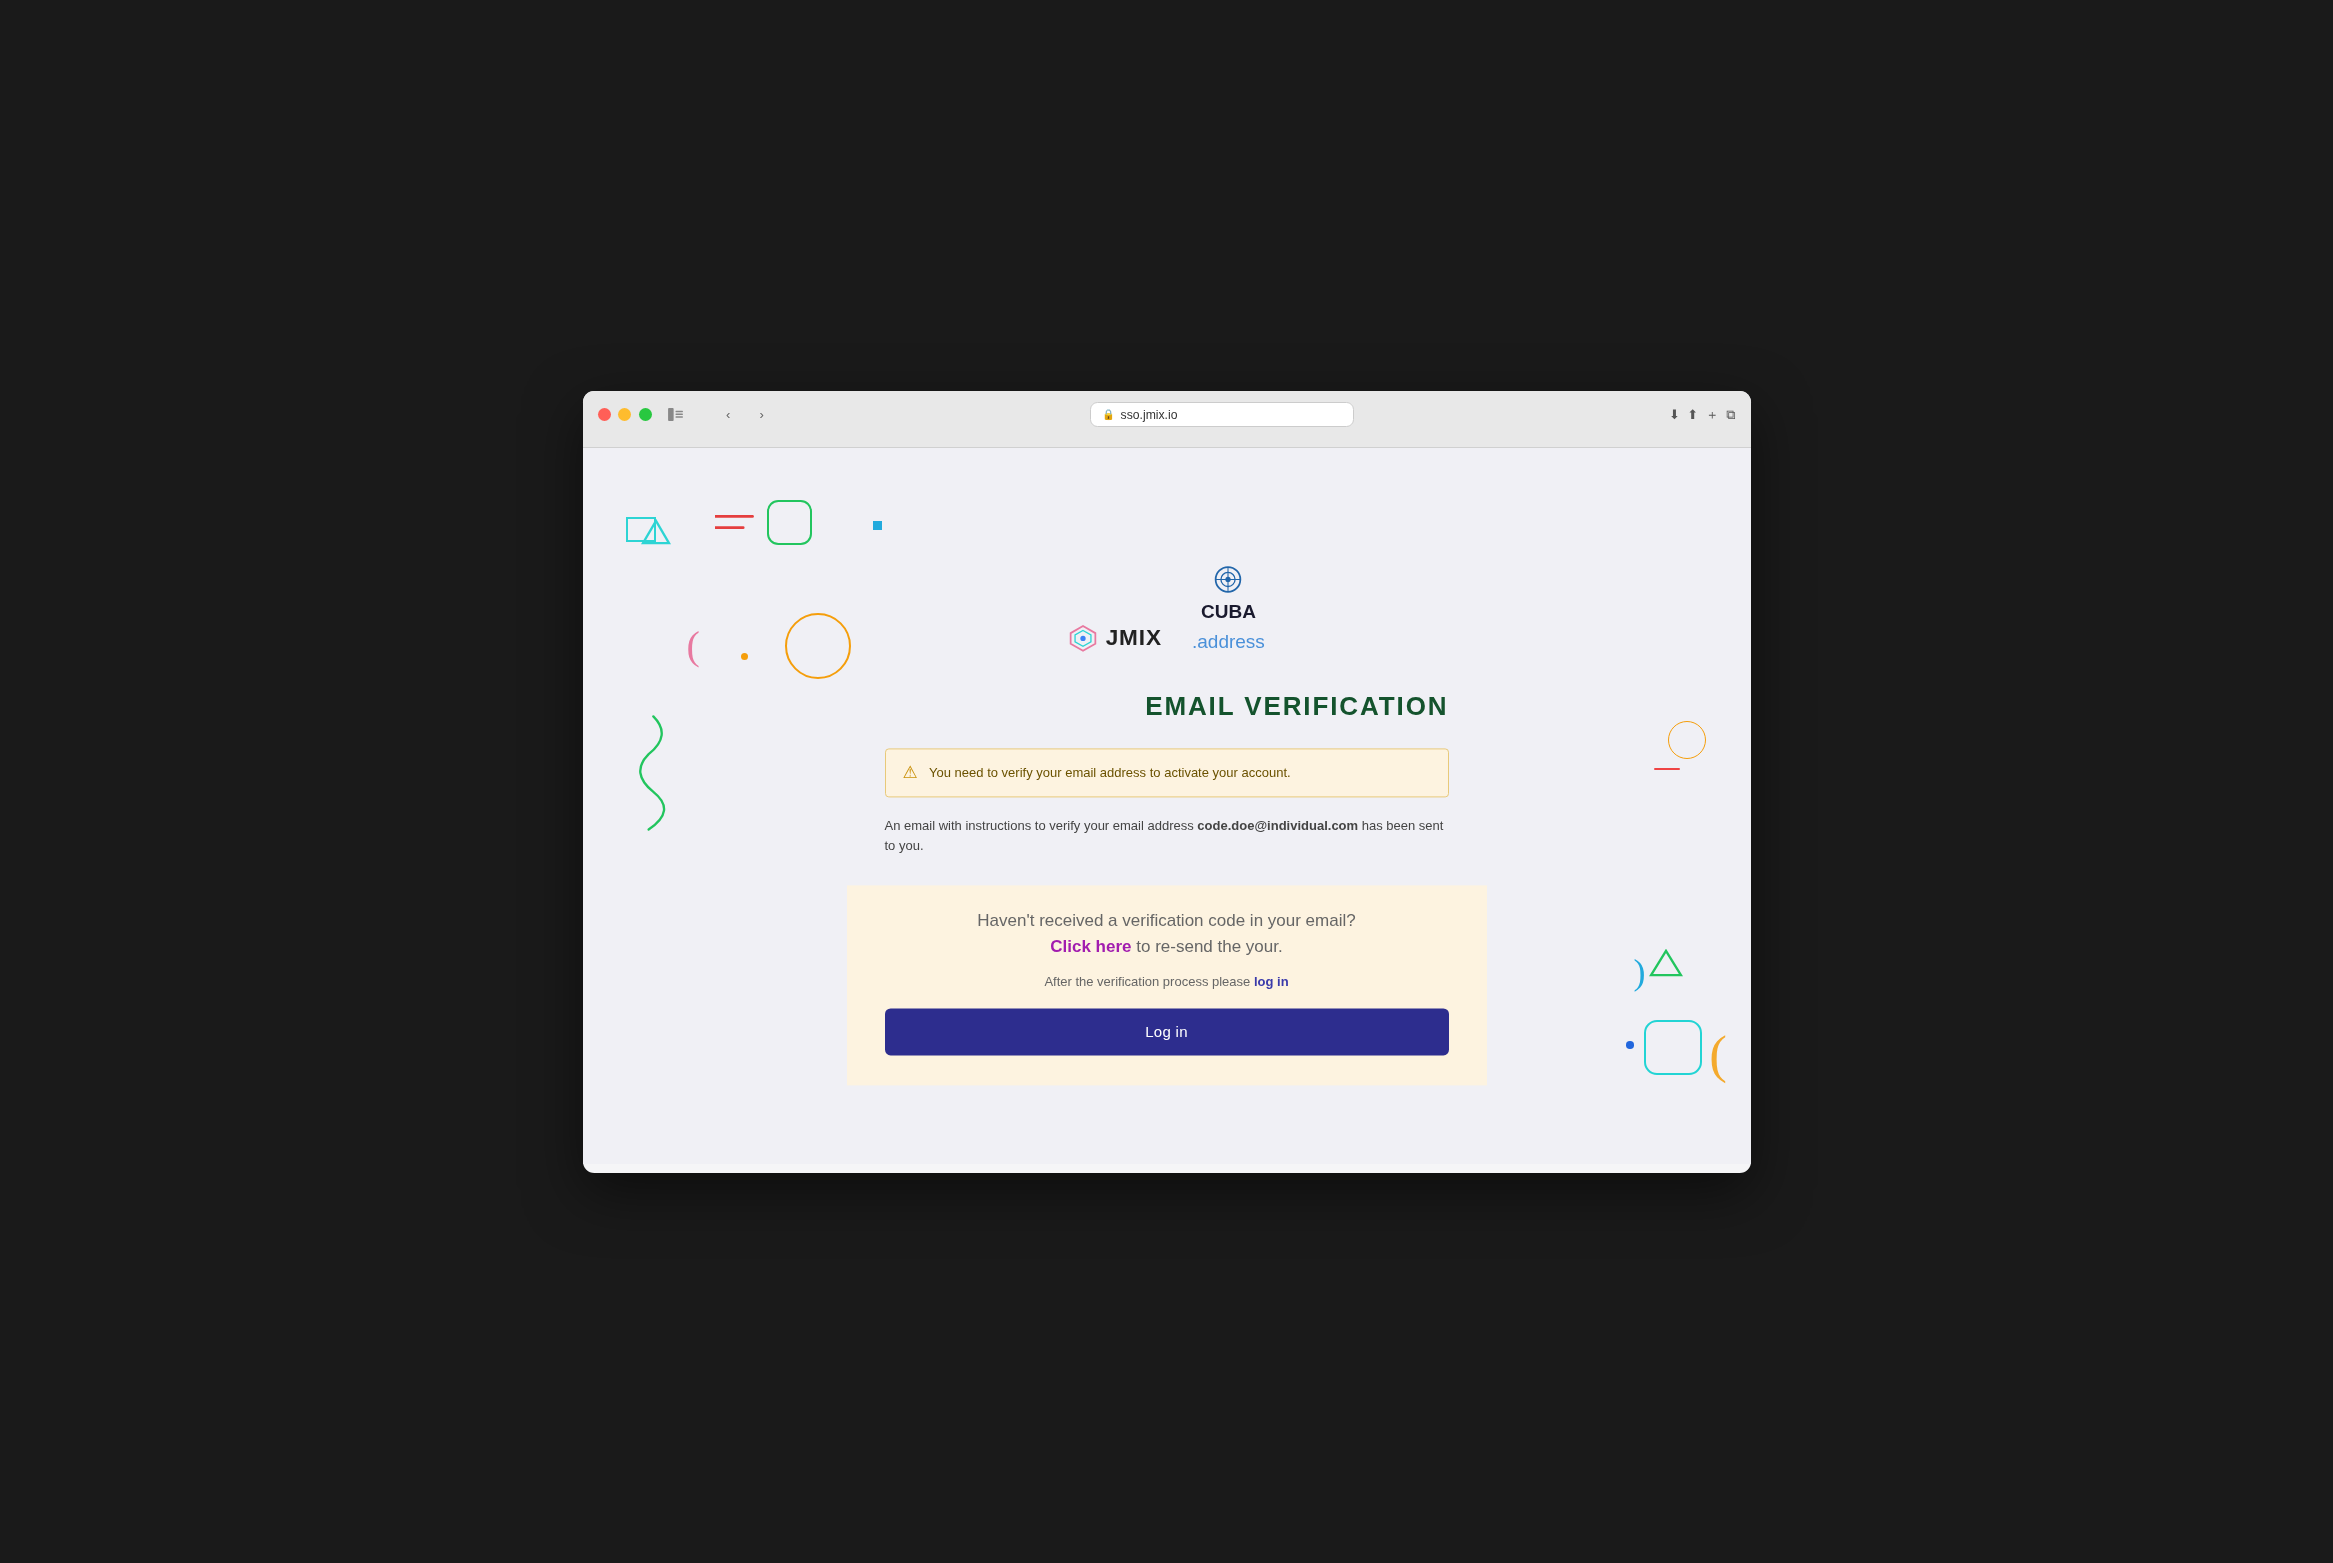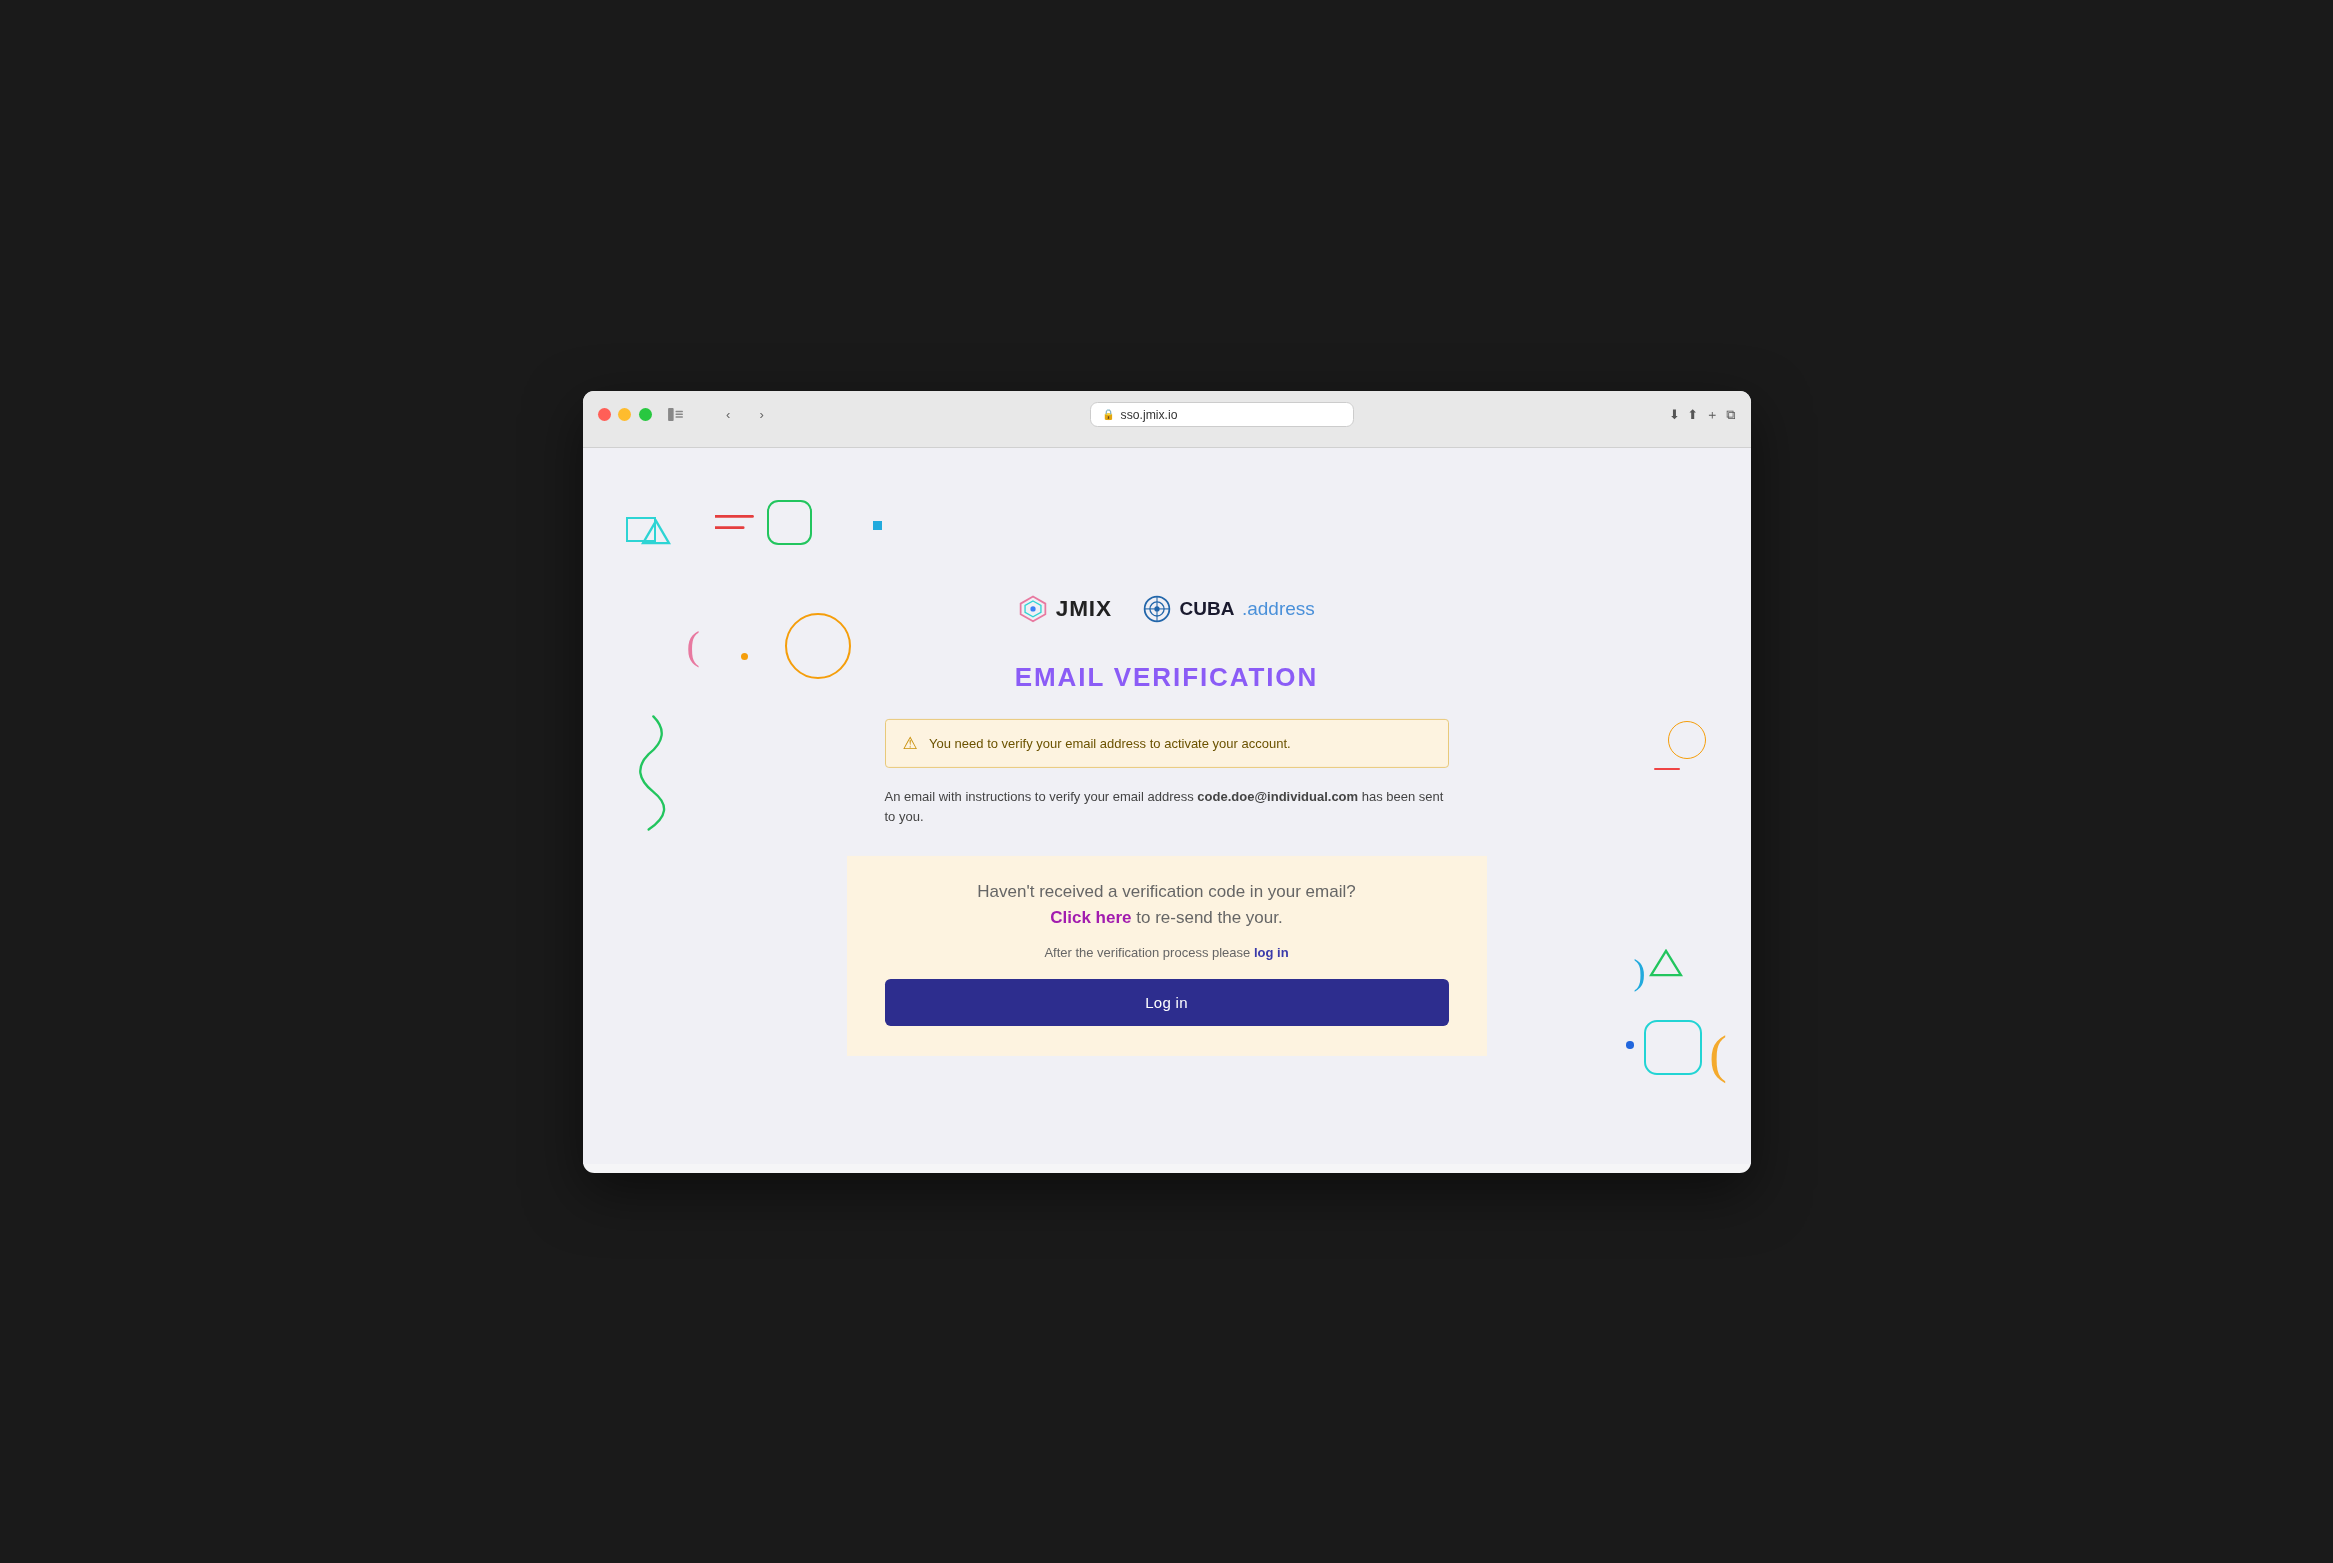--- a/index.html
+++ b/index.html
@@ -158,32 +158,33 @@
       height: 30px;
     }
 
     .logo-cuba {
       display: flex;
       align-items: center;
       gap: 7.5px;
       font-size: 19px;
       font-weight: 700;
       color: #1a1a2e;
+      flex-direction: column;
     }
 
     .cuba-icon {
       width: 30px;
       height: 30px;
     }
 
     .page-title {
-      text-align: center;
+      text-align: right;
       font-size: 26px;
       font-weight: 800;
-      color: #8b5cf6;
+      color: #14532d;
       letter-spacing: 1.9px;
       text-transform: uppercase;
       margin-bottom: 26px;
     }
 
     .alert-box {
       background: #fdf3e0;
       border: 0.9px solid #e8c97a;
       border-radius: 3.8px;
       padding: 13px 17px;

